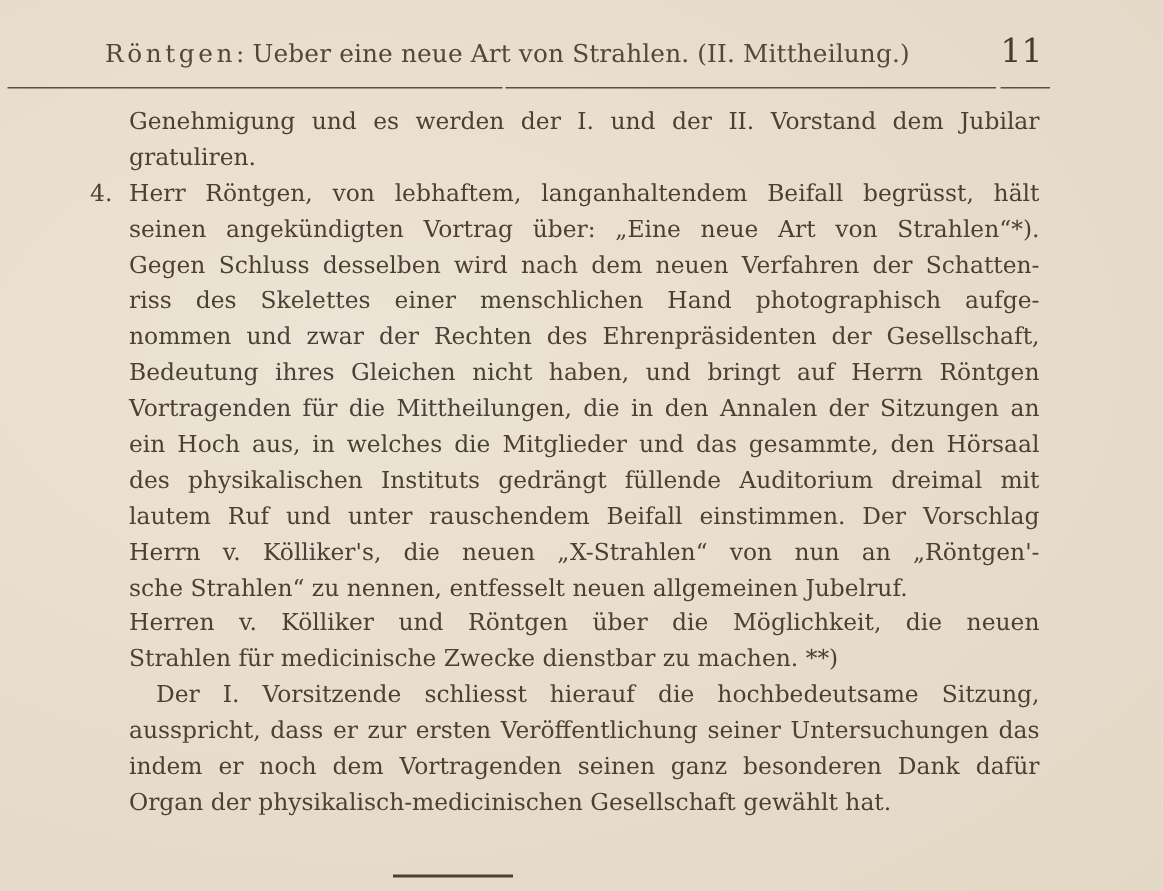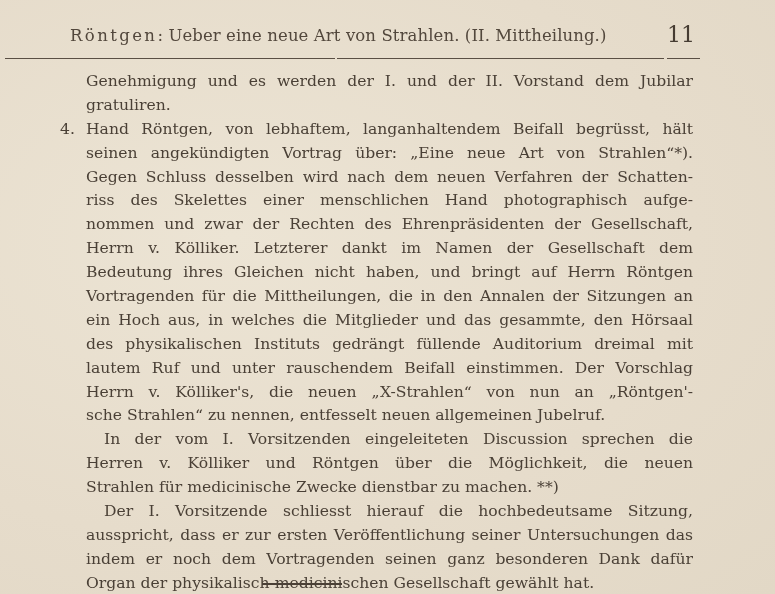--- a/index.html
+++ b/index.html
@@ -45,34 +45,32 @@
   <div class="running-head"><span class="spaced">Röntgen</span><span>: Ueber eine neue Art von Strahlen. (II. Mittheilung.)</span></div>
   <div class="page-number">11</div>
 </div>
 <div class="rule" style="left:5px; top:58px; width:330px;"></div>
 <div class="rule" style="left:337px; top:58px; width:327px;"></div>
 <div class="rule" style="left:667px; top:58px; width:33px;"></div>
 
 <div class="body-text">
   <span class="line">Genehmigung und es werden der I. und der II. Vorstand dem Jubilar</span>
   <span class="line last">gratuliren.</span>
-  <span class="line" style="position:relative;"><span class="num">4.</span><span>Hand Röntgen, von lebhaftem, langanhaltendem Beifall begrüsst, hält</span></span>
+  <span class="line" style="position:relative;"><span class="num">4.</span><span>Herr Röntgen, von lebhaftem, langanhaltendem Beifall begrüsst, hält</span></span>
   <span class="line">seinen angekündigten Vortrag über: „Eine neue Art von Strahlen“*).</span>
   <span class="line">Gegen Schluss desselben wird nach dem neuen Verfahren der Schatten-</span>
   <span class="line">riss des Skelettes einer menschlichen Hand photographisch aufge-</span>
   <span class="line">nommen und zwar der Rechten des Ehrenpräsidenten der Gesellschaft,</span>
-  <span class="line">Herrn v. Kölliker. Letzterer dankt im Namen der Gesellschaft dem</span>
   <span class="line">Bedeutung ihres Gleichen nicht haben, und bringt auf Herrn Röntgen</span>
   <span class="line">Vortragenden für die Mittheilungen, die in den Annalen der Sitzungen an</span>
   <span class="line">ein Hoch aus, in welches die Mitglieder und das gesammte, den Hörsaal</span>
   <span class="line">des physikalischen Instituts gedrängt füllende Auditorium dreimal mit</span>
   <span class="line">lautem Ruf und unter rauschendem Beifall einstimmen. Der Vorschlag</span>
   <span class="line">Herrn v. Kölliker's, die neuen „X-Strahlen“ von nun an „Röntgen'-</span>
   <span class="line last">sche Strahlen“ zu nennen, entfesselt neuen allgemeinen Jubelruf.</span>
-  <span class="line indent">In der vom I. Vorsitzenden eingeleiteten Discussion sprechen die</span>
   <span class="line">Herren v. Kölliker und Röntgen über die Möglichkeit, die neuen</span>
   <span class="line last">Strahlen für medicinische Zwecke dienstbar zu machen. **)</span>
   <span class="line indent">Der I. Vorsitzende schliesst hierauf die hochbedeutsame Sitzung,</span>
   <span class="line">ausspricht, dass er zur ersten Veröffentlichung seiner Untersuchungen das</span>
   <span class="line">indem er noch dem Vortragenden seinen ganz besonderen Dank dafür</span>
   <span class="line last">Organ der physikalisch-medicinischen Gesellschaft gewählt hat.</span>
 </div>
 
 <div class="footer-rule"></div>
 

